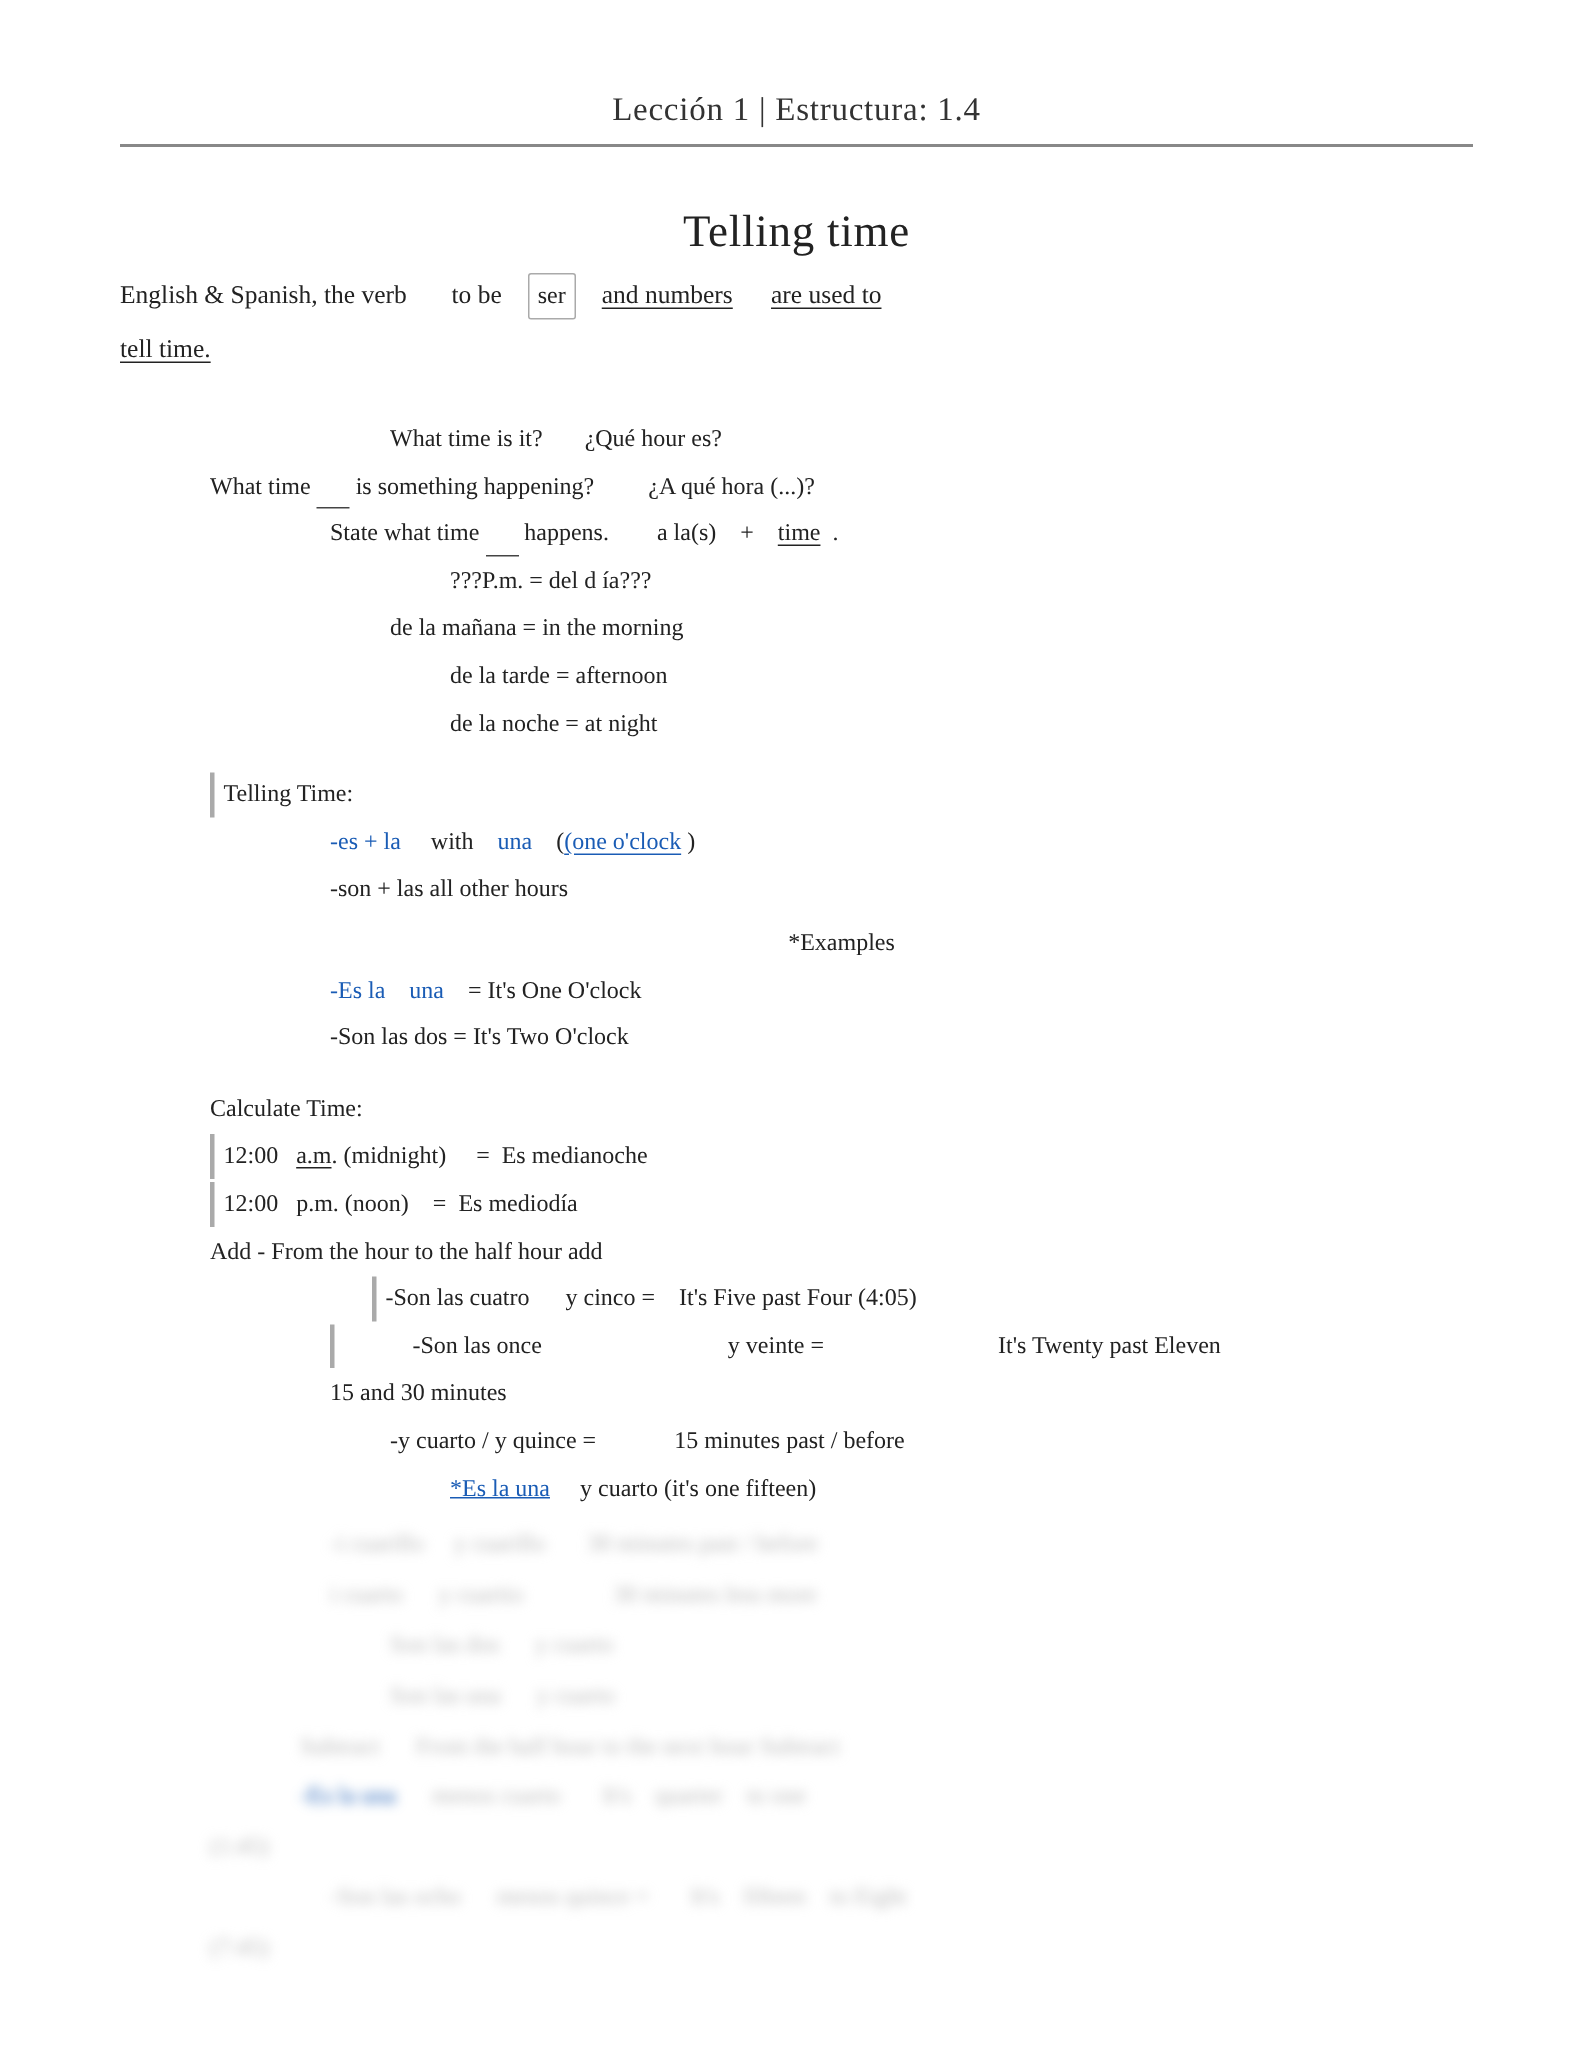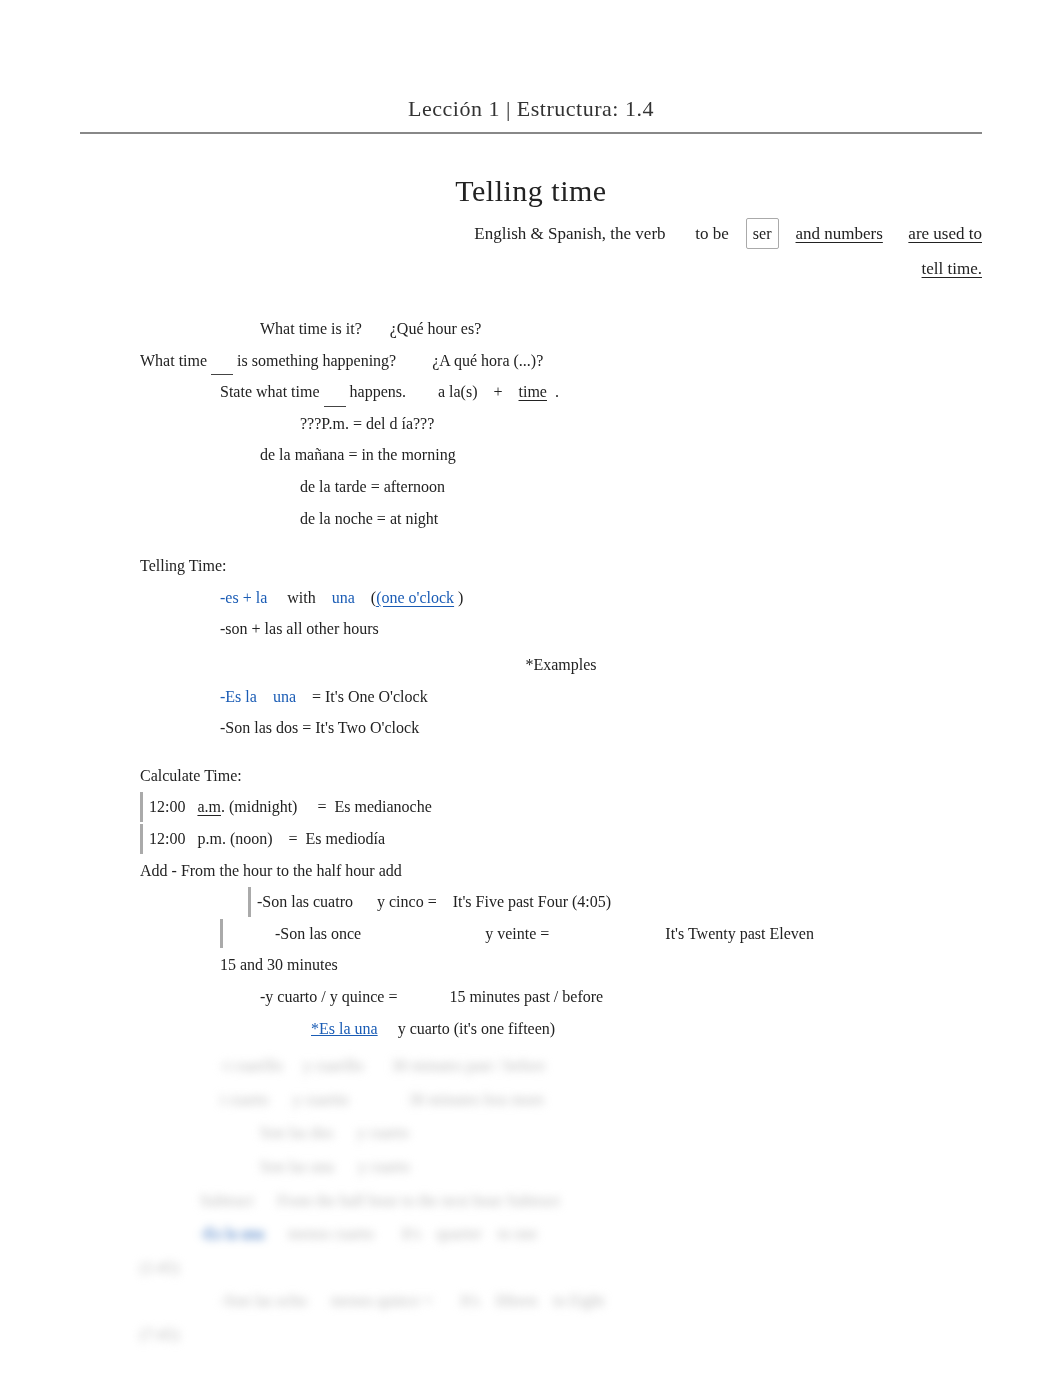--- a/index.html
+++ b/index.html
@@ -14,50 +14,49 @@
     }
 
     .page-header {
       text-align: center;
       font-size: 22px;
       color: #333;
       border-bottom: 2px solid #888;
       padding-bottom: 10px;
       margin-bottom: 40px;
       letter-spacing: 0.5px;
-      margin-top: 36px;
     }
 
     .section-title {
       text-align: center;
       font-size: 30px;
       font-weight: normal;
       margin-bottom: 10px;
       letter-spacing: 0.5px;
       margin-top: 21px;
     }
 
     .intro-line {
-      text-align: right;
+      text-align: left;
       font-size: 17px;
       margin-bottom: 6px;
       line-height: 1.7;
     }
 
     .intro-block {
       margin-bottom: 30px;
     }
 
     .underline {
       text-decoration: underline;
       text-underline-offset: 3px;
     }
 
     .blue { color: #1a5cb5; }
-    .blue-underline { color: #1a5cb5; text-decoration: underline; margin-left: 11px; }
+    .blue-underline { color: #1a5cb5; text-decoration: underline; }
 
     .content-block {
       font-size: 16px;
       line-height: 1.85;
       margin-left: 60px;
     }
 
     .content-line {
       margin-bottom: 2px;
     }
@@ -152,21 +151,21 @@
   <div class="content-line indent-2">
     <span>de la mañana = in the morning</span>
   </div>
   <div class="content-line indent-3">
     <span>de la tarde = afternoon</span>
   </div>
   <div class="content-line indent-3">
     <span>de la noche = at night</span>
   </div>
 
-  <div class="content-line section-gap" style="display:flex; align-items:stretch;flex-direction:column;">
+  <div class="content-line section-gap" style="display:flex; align-items:stretch;">
     <span style="border-left:3px solid #aaa; margin-right:6px;"></span>
     <span>Telling Time:</span>
   </div>
 
   <div class="content-line indent-1">
     <span class="blue">-es + la</span>
     &nbsp;&nbsp;&nbsp;
     <span>with</span>
     &nbsp;&nbsp;
     <span class="blue">una</span>

